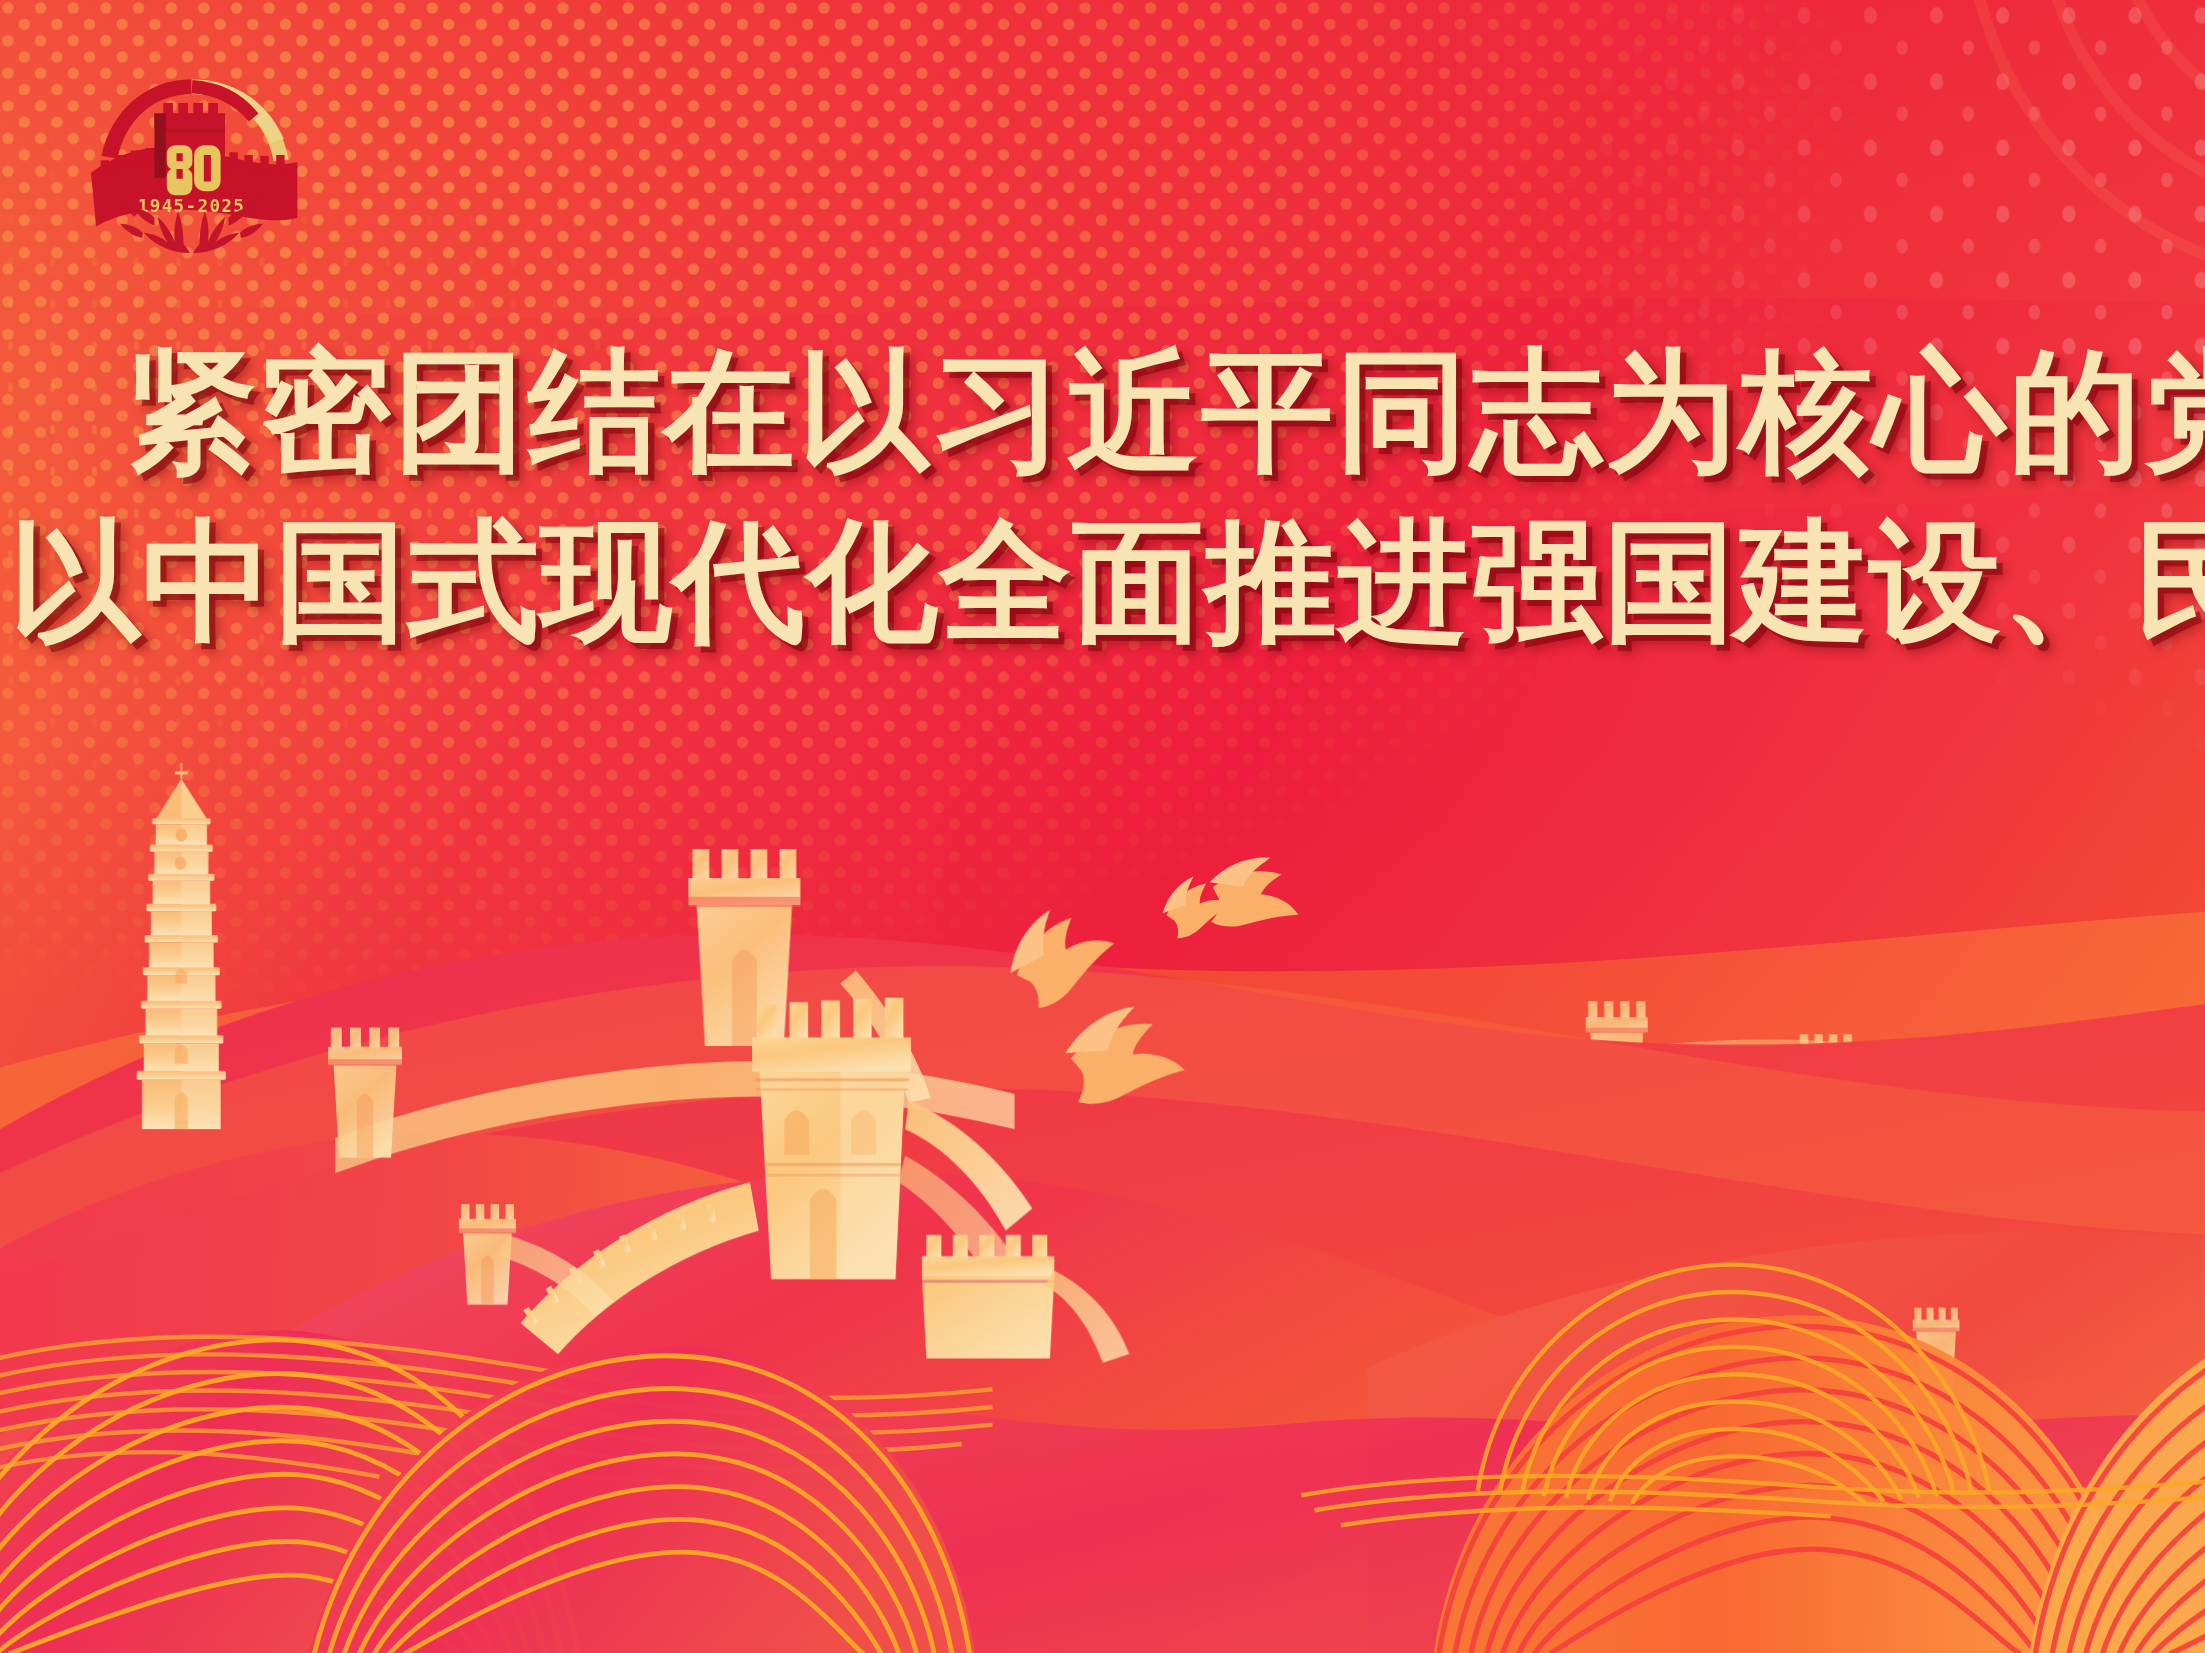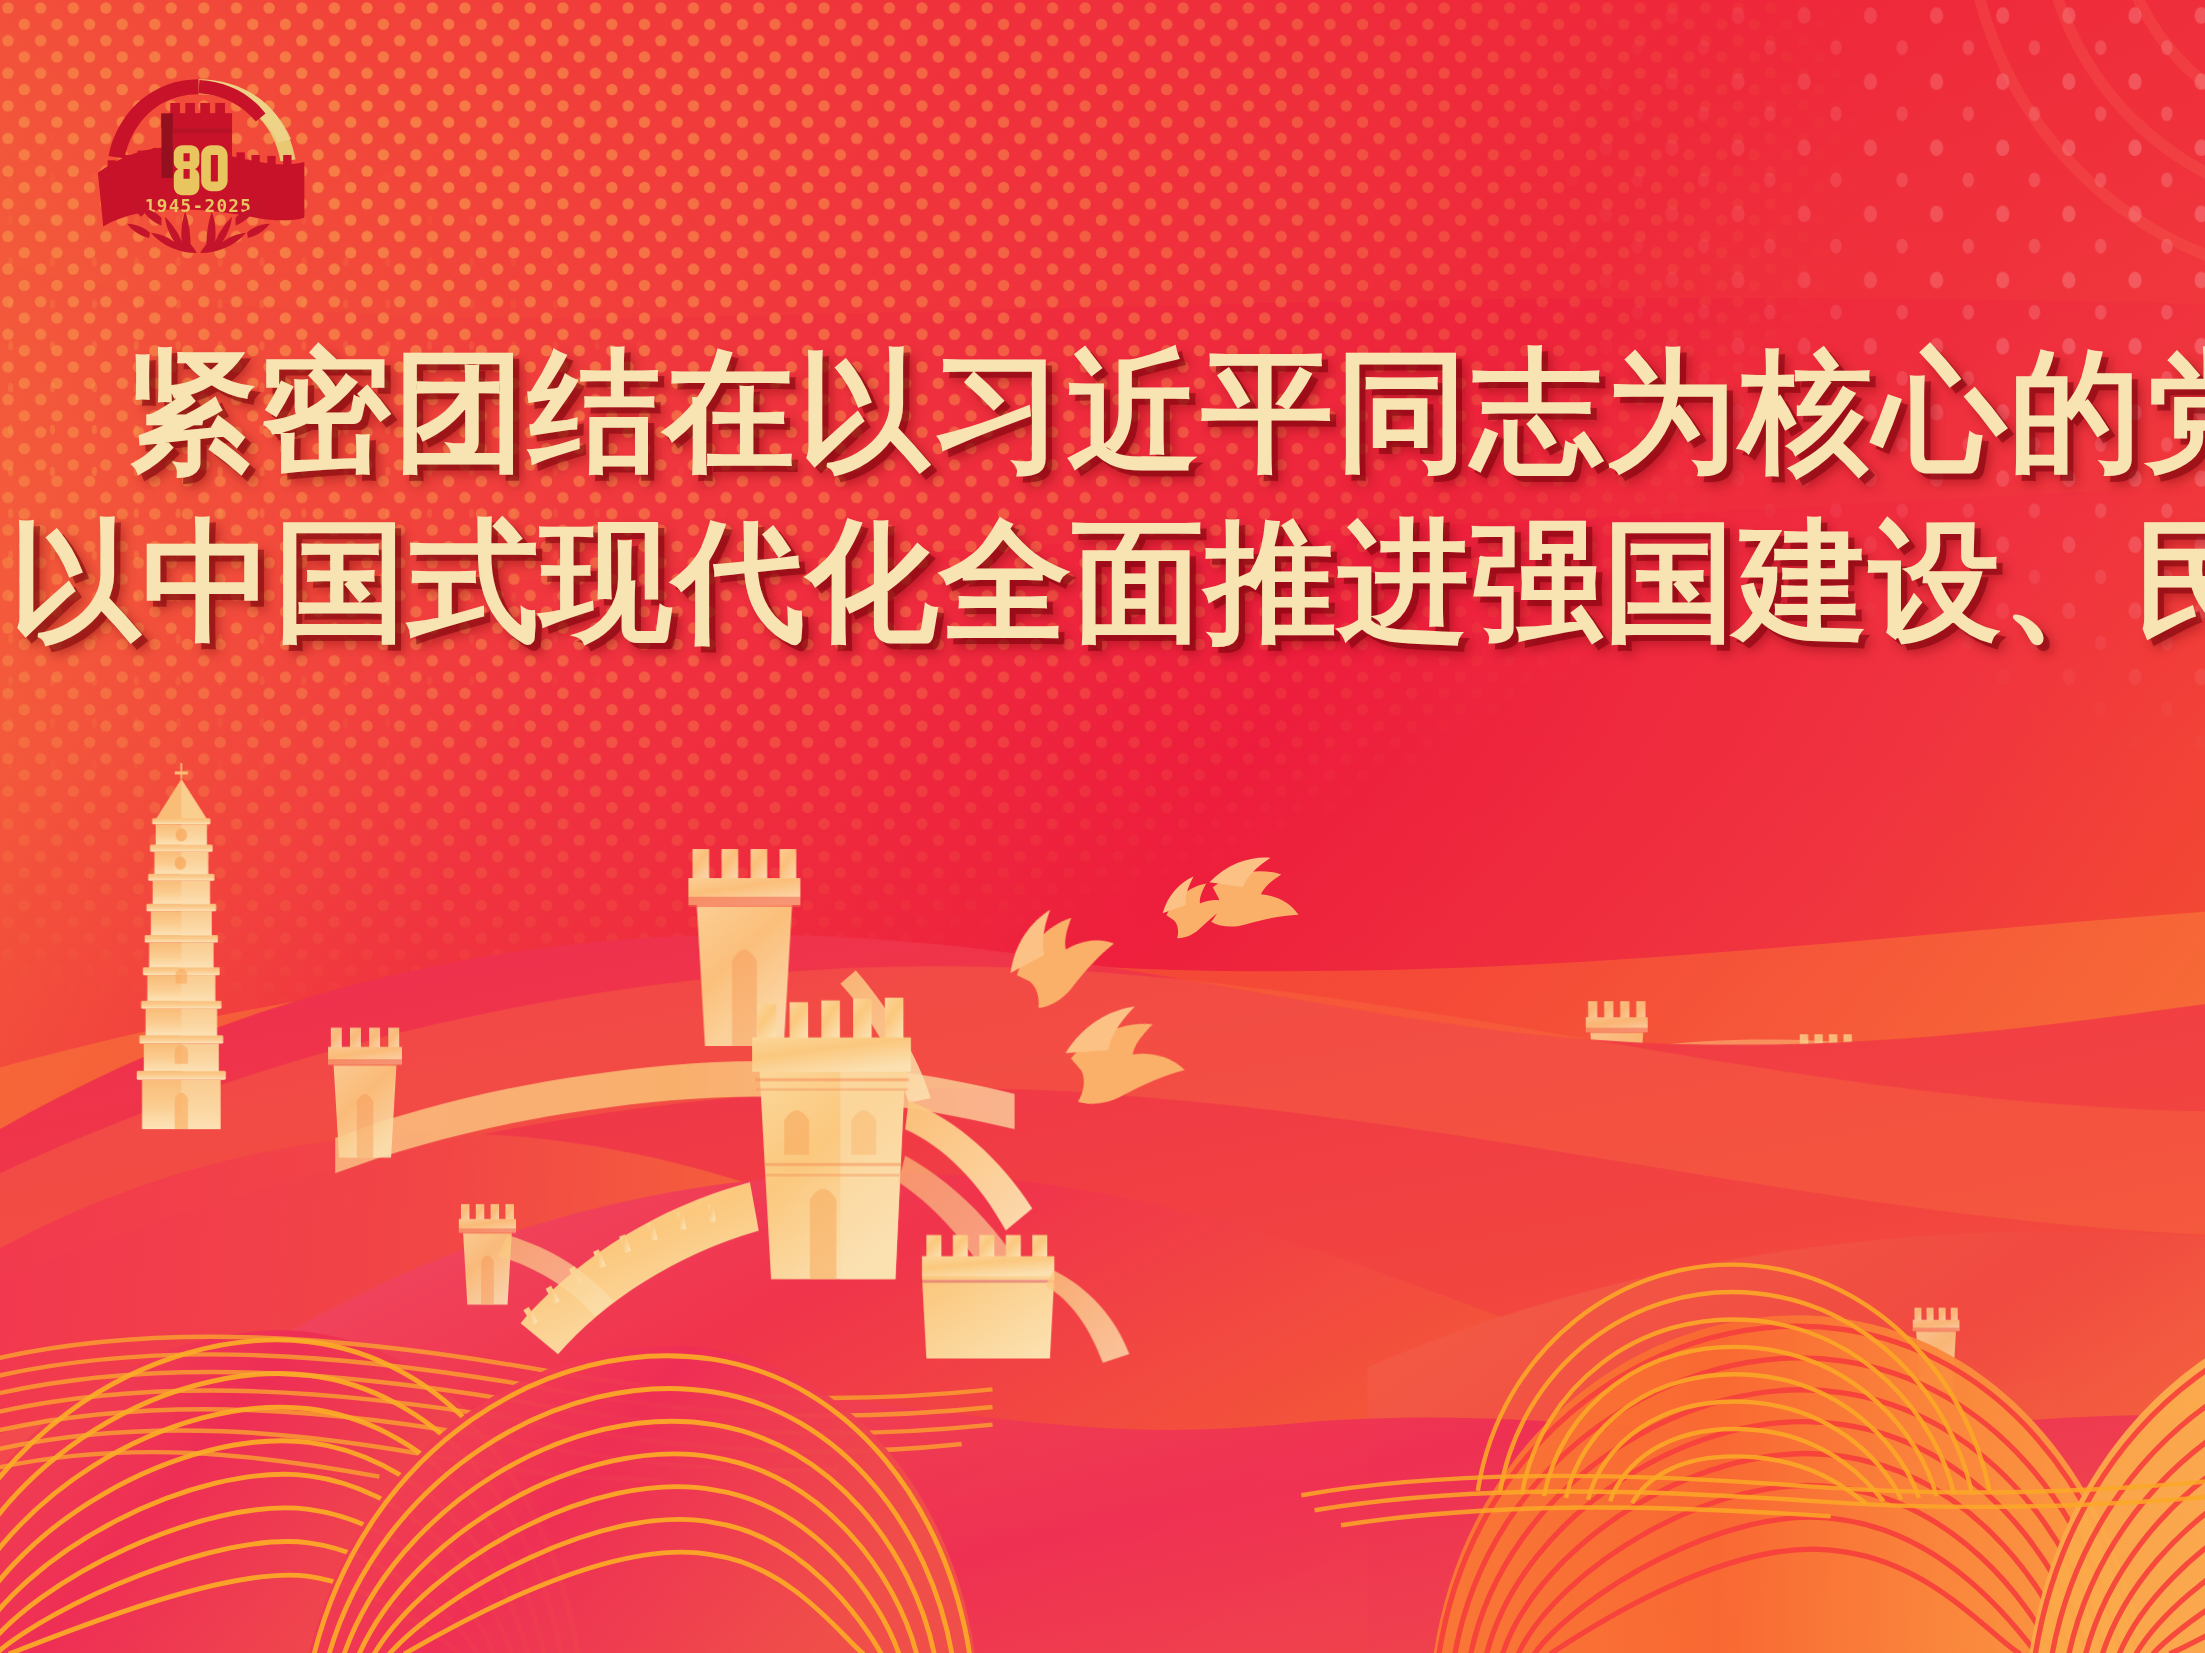--- a/index.html
+++ b/index.html
@@ -9,21 +9,21 @@
     position:relative;
     width:2941px;height:1654px;
     overflow:hidden;
     font-family:"Liberation Sans","DejaVu Sans",sans-serif;
     background:#F0333F;
   }
   #stage svg.layer{position:absolute;left:0;top:0;width:2941px;height:1654px;display:block;}
 
   
   #emblem{
-    position:absolute;left:75px;top:26.5px;width:247px;height:256px;
+    position:absolute;left:68px;top:26.5px;width:247px;height:256px;
   }
   #emblem svg{width:100%;height:100%;display:block;}
 
   
   #title{
     position:absolute;left:0;top:326px;width:2941px;
     text-align:center;
     pointer-events:none;
   }
   .tline{

